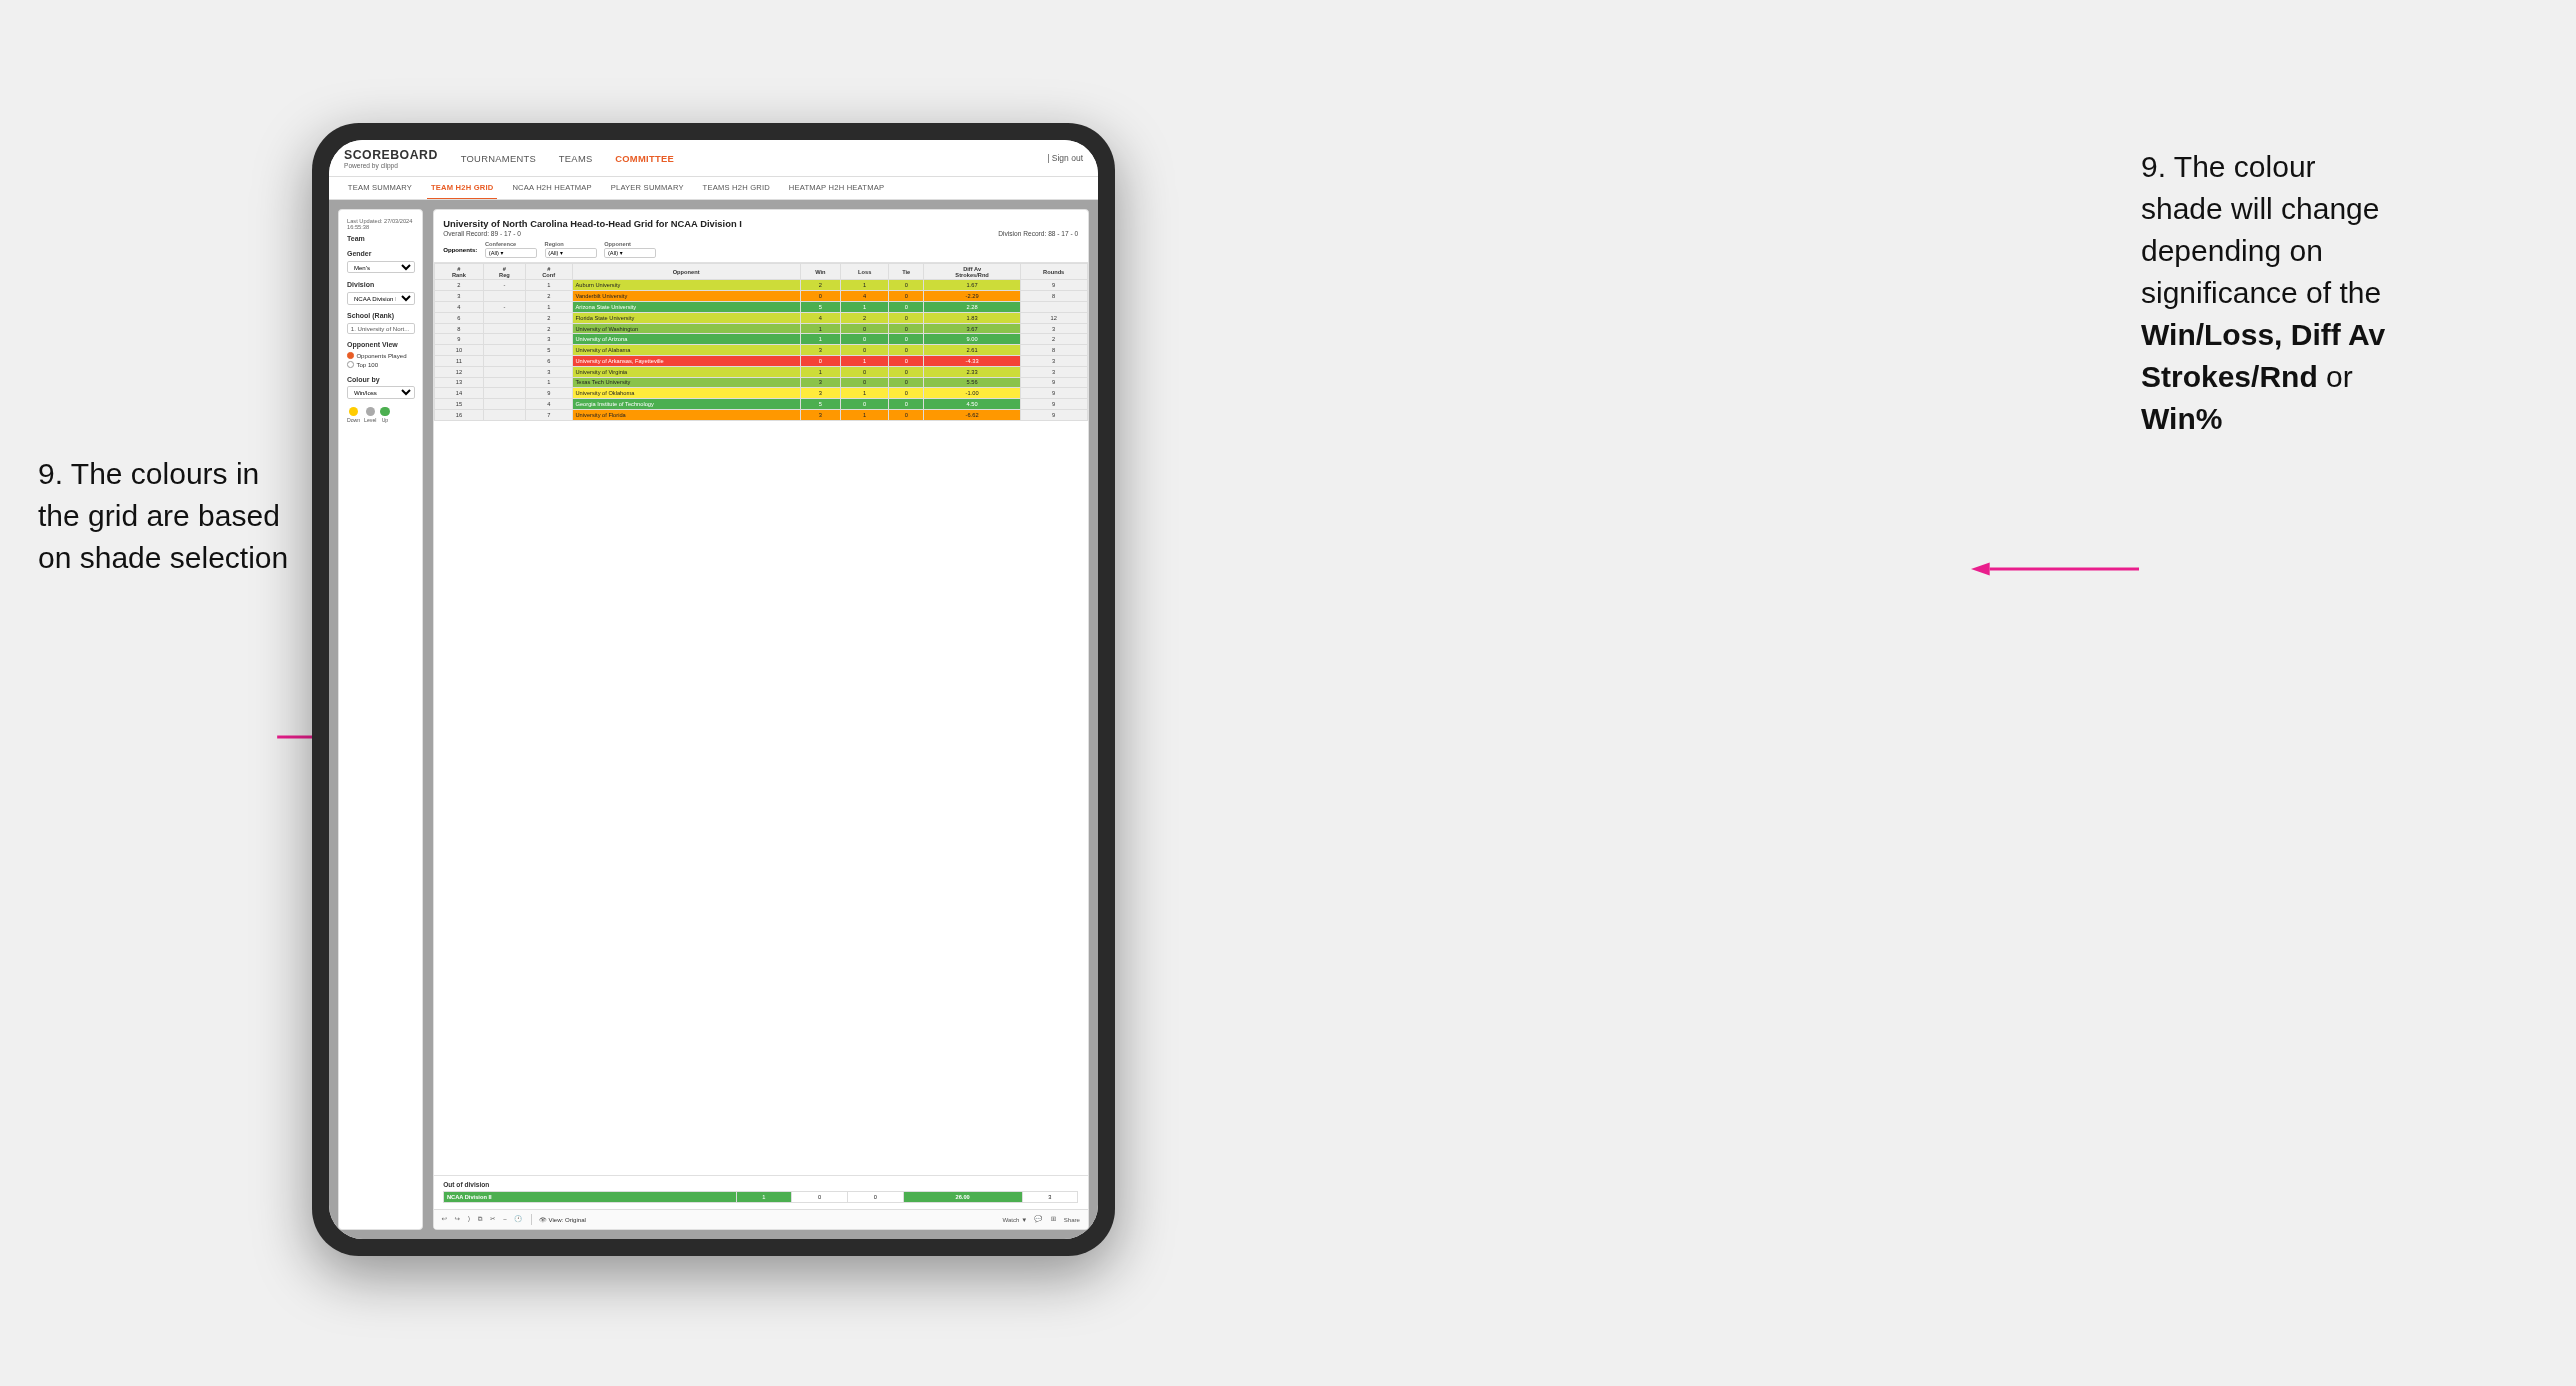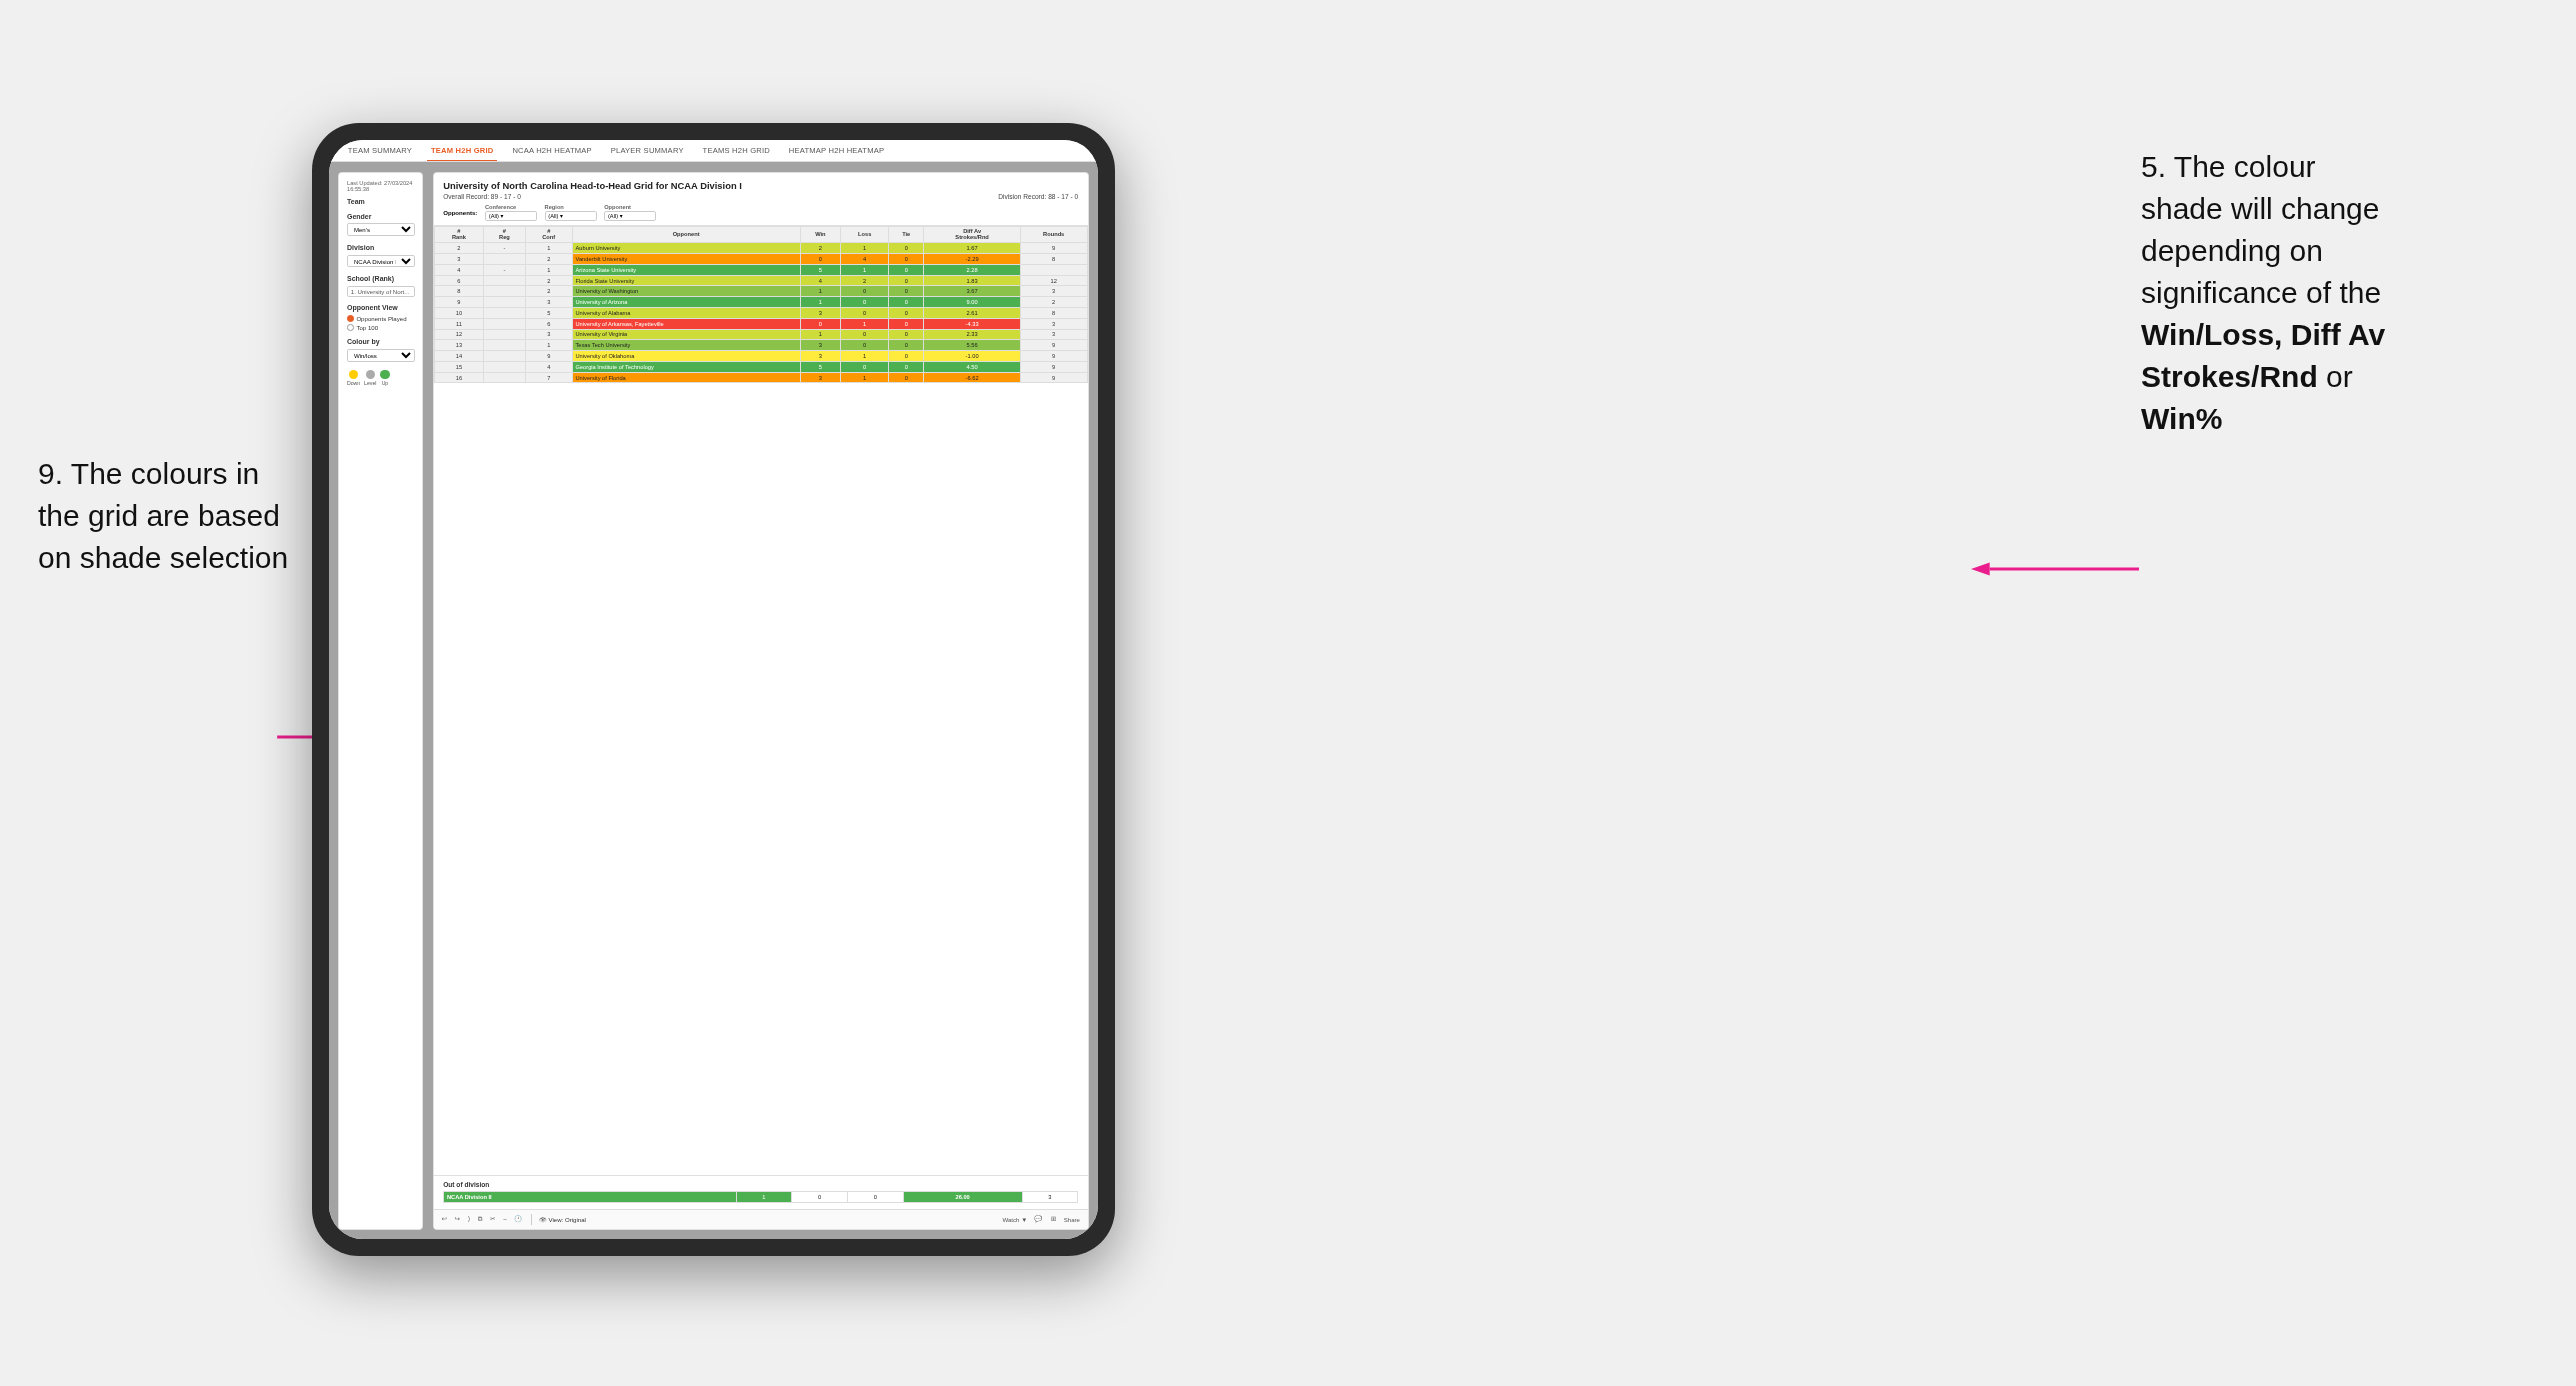--- a/index.html
+++ b/index.html
@@ -429,21 +429,21 @@
 </head>
 <body>
 
 <div class="annotation-left">
   <span>9. The colours in</span><br>
   <span>the grid are based</span><br>
   <span>on shade selection</span>
 </div>
 
 <div class="annotation-right">
-  <span>5. The colour</span><br>
+  <span>9. The colour</span><br>
   <span>shade will change</span><br>
   <span>depending on</span><br>
   <span>significance of the</span><br>
   <strong>Win/Loss</strong><strong>, </strong> <strong>Diff Av</strong><br>
   <strong>Strokes/Rnd</strong><span> or</span><br>
   <strong>Win%</strong>
 </div>
 
 <svg class="pink-arrow-left" width="189" height="28" viewBox="0 0 200 30">
   <line x1="0" y1="15" x2="180" y2="15" stroke="#e91e8c" stroke-width="3"></line>
@@ -451,20 +451,32 @@
 </svg>
 
 <svg class="pink-arrow-right" width="170" height="28" viewBox="0 0 180 30">
   <line x1="180" y1="15" x2="20" y2="15" stroke="#e91e8c" stroke-width="3"></line>
   <polygon points="20,8 0,15 20,22" fill="#e91e8c"></polygon>
 </svg>
 
 <div class="tablet-frame">
   <div class="tablet-screen">
 
+    <div class="app-header">
+      <div class="logo-area">
+        <span class="logo-text">SCOREBOARD</span>
+        <span class="logo-sub">Powered by clippd</span>
+      </div>
+      <div class="nav-items">
+        <span class="nav-item">TOURNAMENTS</span>
+        <span class="nav-item">TEAMS</span>
+        <span class="nav-item active">COMMITTEE</span>
+      </div>
+      <span class="sign-out">| Sign out</span>
+    </div>
 
     <div class="sub-nav">
       <span class="sub-nav-item">TEAM SUMMARY</span>
       <span class="sub-nav-item active">TEAM H2H GRID</span>
       <span class="sub-nav-item">NCAA H2H HEATMAP</span>
       <span class="sub-nav-item">PLAYER SUMMARY</span>
       <span class="sub-nav-item">TEAMS H2H GRID</span>
       <span class="sub-nav-item">HEATMAP H2H HEATMAP</span>
     </div>
 

